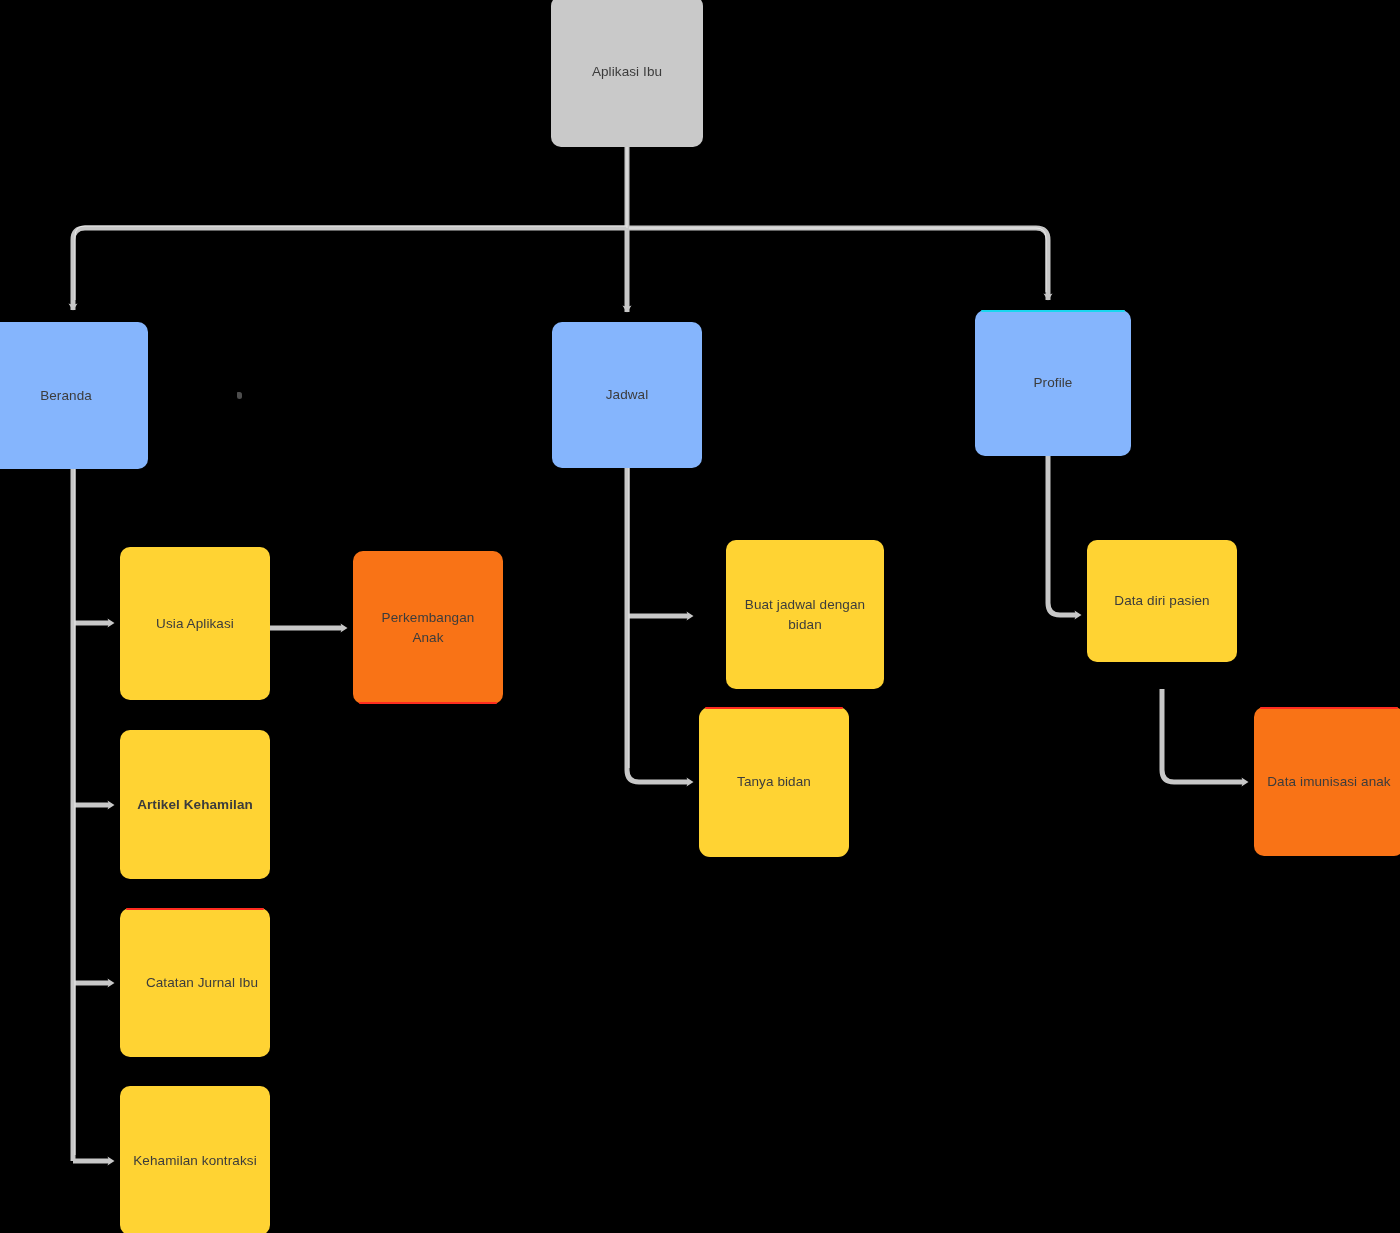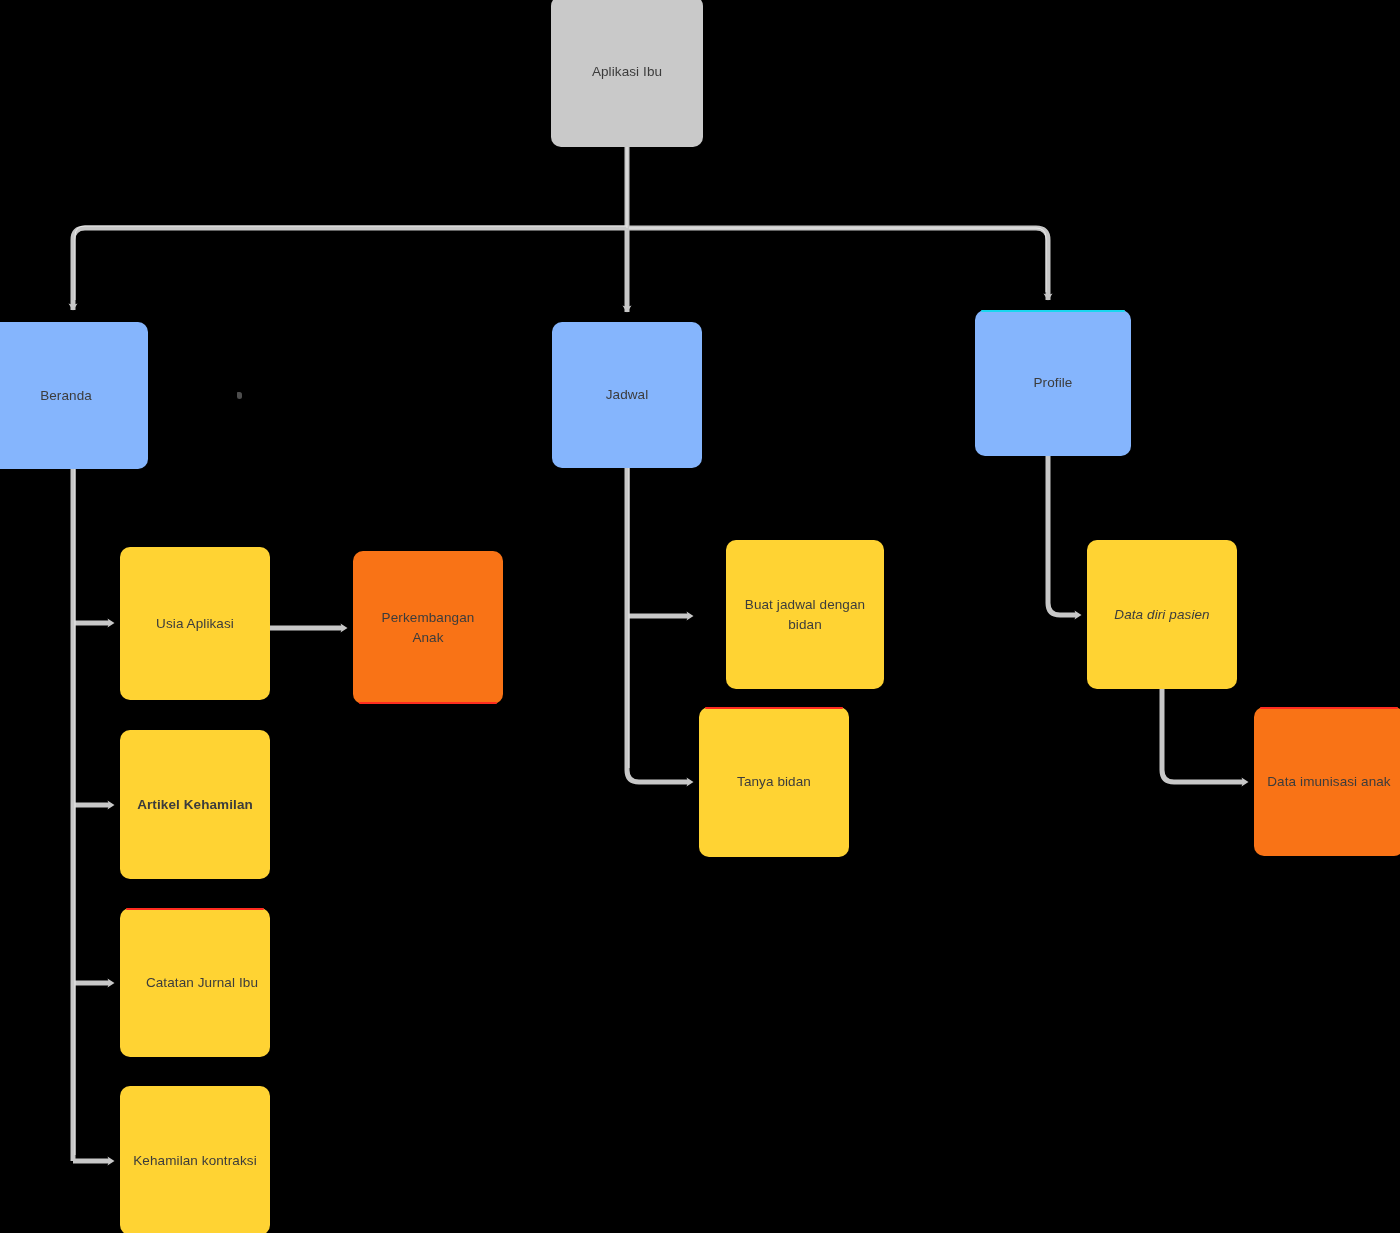--- a/index.html
+++ b/index.html
@@ -162,25 +162,25 @@
   </div>
 
   <div class="node leaf" style="left:120px; top:1086px; width:150px; height:149px;">
     <span class="node-label">Kehamilan kontraksi</span>
   </div>
 
   <div class="node leaf" style="left:699px; top:540px; width:158px; height:149px;margin-left:27px;">
     <span class="node-label">Buat jadwal dengan bidan</span>
   </div>
 
-  <div class="node leaf top-accent accent-red" style="left:699px; top:707px; width:150px; height:150px;">
+  <div class="node leaf top-accent accent-red" style="left:699px; top:707px; width:150px; height:150px;border-radius:11px;">
     <span class="node-label">Tanya bidan</span>
   </div>
 
-  <div class="node leaf" style="left:1087px; top:540px; width:150px; height:149px;font-style:italic;">
+  <div class="node leaf" style="left:1087px; top:540px; width:150px; height:122px;">
     <span class="node-label">Data diri pasien</span>
   </div>
 
   <div class="node leaf-alt top-accent accent-red" style="left:1254px; top:707px; width:150px; height:149px;">
     <span class="node-label">Data imunisasi anak</span>
   </div>
 
   <div class="cursor-dot" style="left:237px; top:392px;"></div>
 
 </div>

